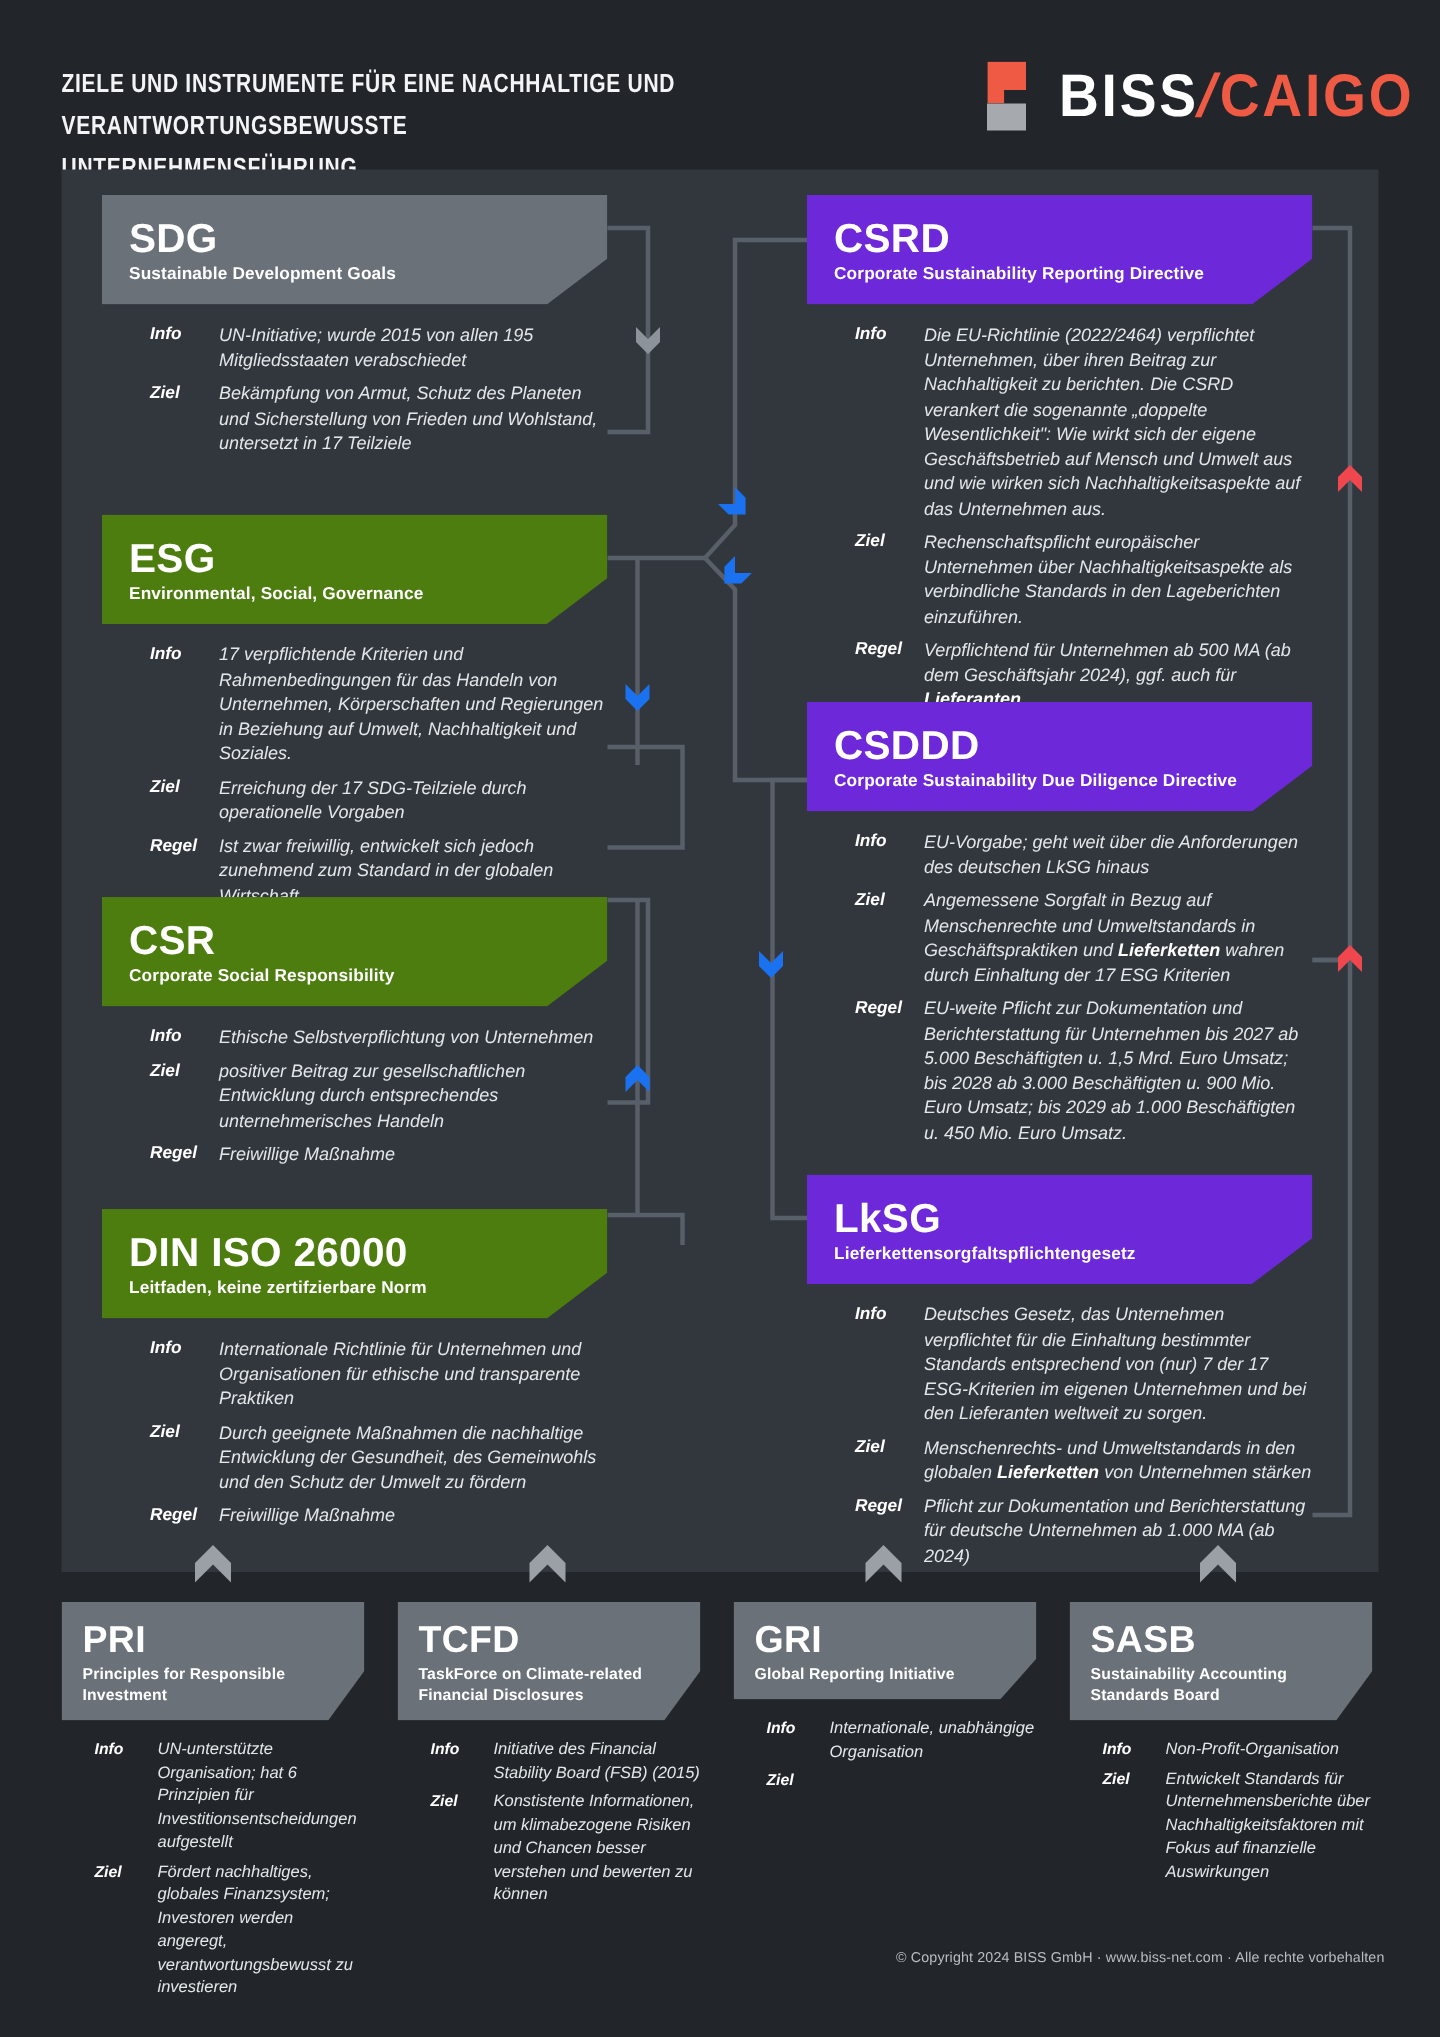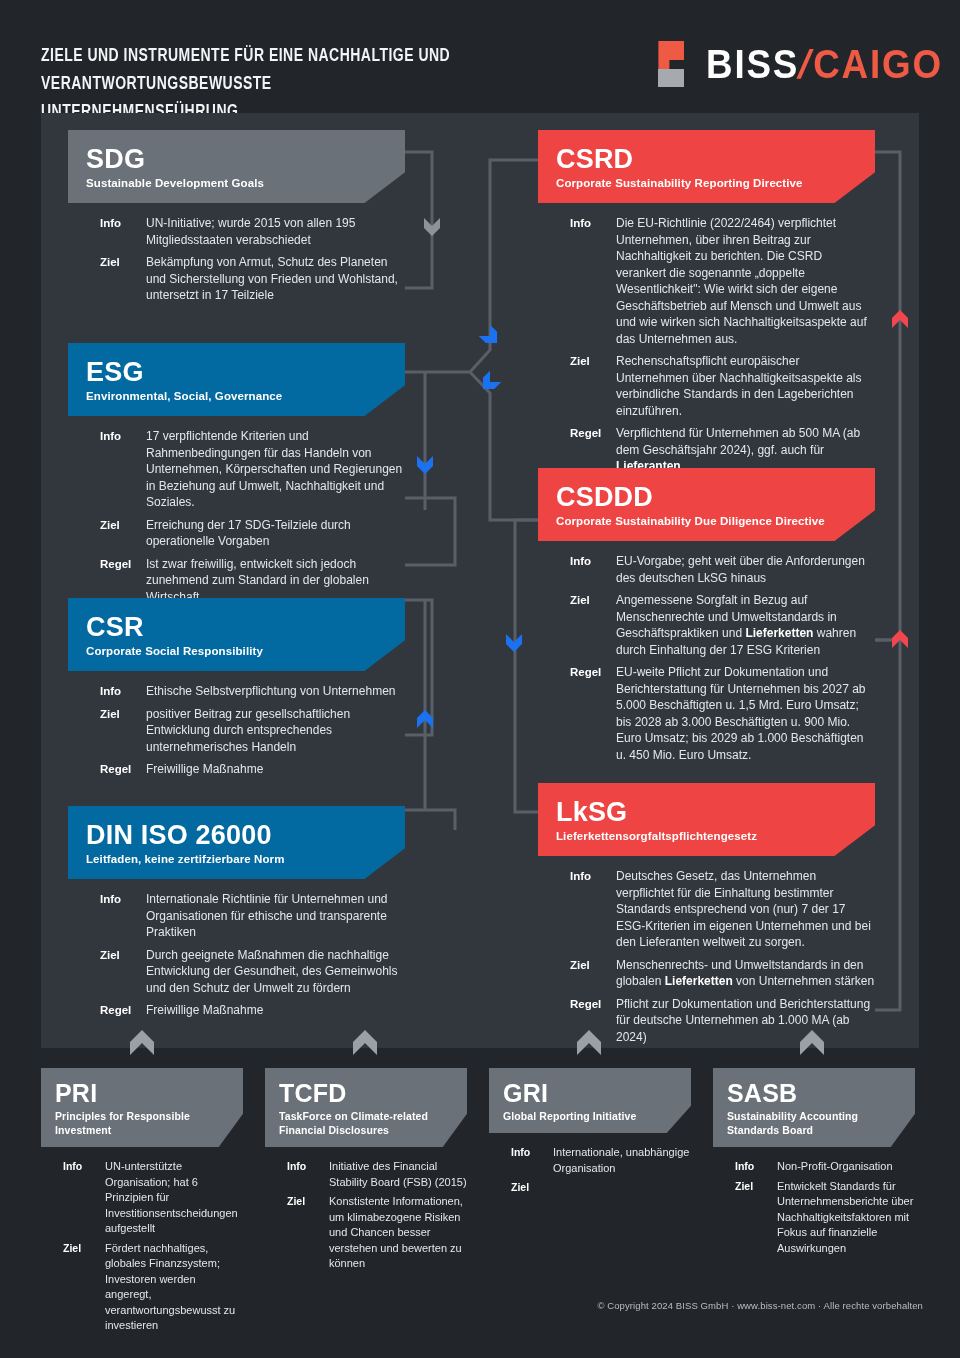--- a/index.html
+++ b/index.html
@@ -52,25 +52,25 @@
   .bhead{
     position:relative;
     color:#fff;
     padding:14px 18px 12px 18px;
     box-sizing:border-box;
   }
   .bhead.notch{clip-path:polygon(0 0, 100% 0, 100% 58%, 88% 100%, 0 100%);}
   .bhead .abbr{font-size:27px;font-weight:bold;line-height:30px;letter-spacing:.2px;}
   .bhead .full{font-size:11.5px;font-weight:bold;line-height:15px;margin-top:2px;letter-spacing:.1px;}
   .bhead.gray{background:#6b7178;}
-  .bhead.blue{background:#0369a1;}
-  .bhead.red{background:#ef4444;}
+  .bhead.blue{background:#4d7c0f;}
+  .bhead.red{background:#6d28d9;}
 
   .rows{padding:12px 0 0 32px;}
-  .row{display:flex;margin-bottom:6px;}
+  .row{display:flex;margin-bottom:6px;font-style:italic;}
   .row .k{width:46px;flex:0 0 46px;font-size:11.5px;font-weight:bold;color:#ffffff;line-height:16.5px;}
   .row .v{font-size:12px;color:#e4e7e9;line-height:16.5px;}
   .row .v b{font-weight:bold;color:#fff;}
 
   
   .card{position:absolute;top:1068px;width:202px;}
   .card .bhead{padding:11px 14px 10px 14px;}
   .card .bhead .abbr{font-size:25px;line-height:28px;}
   .card .bhead .full{font-size:10.5px;line-height:14px;}
   .card .rows{padding:12px 0 0 22px;}

